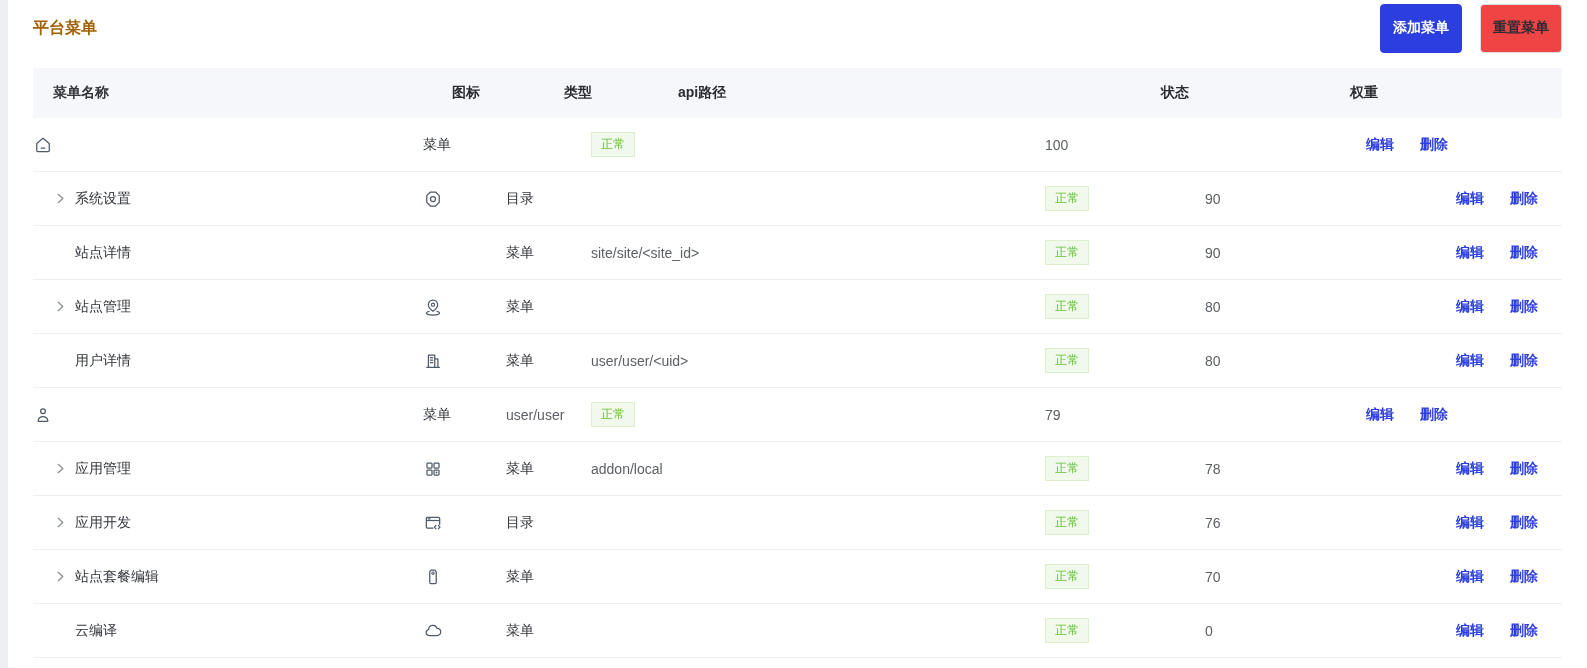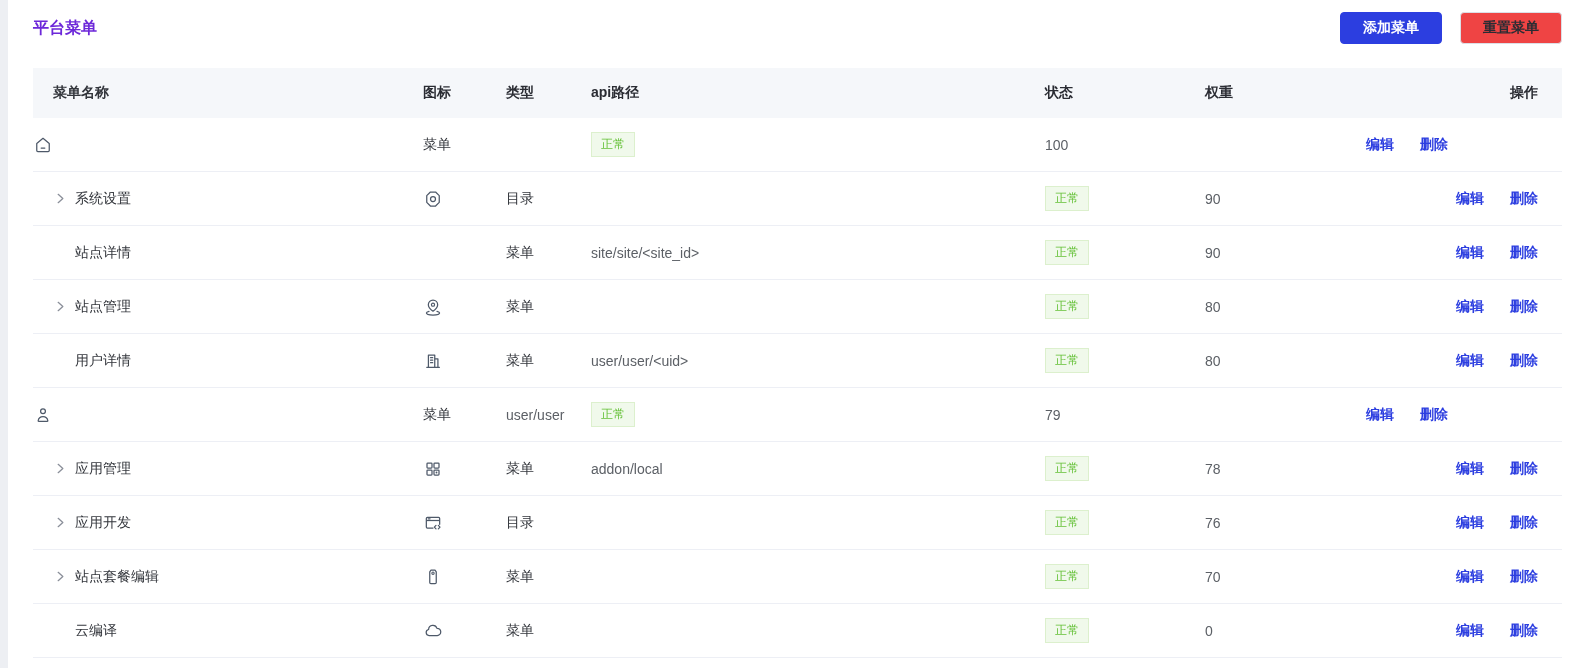--- a/index.html
+++ b/index.html
@@ -24,41 +24,41 @@
     margin-left:8px;
     width:1579px;height:668px;
     background:#ffffff;
     padding:0 25px;
   }
   
   .topbar{
     height:56px;
     display:flex;align-items:center;justify-content:space-between;
   }
-  .page-title{font-size:16px;font-weight:600;color:#6d28d9;}
+  .page-title{font-size:16px;font-weight:600;color:#a16207;}
   .btn{
-    height:32px;padding:0 22px;border-radius:4px;
+    height:49px;padding:0 12px;border-radius:4px;
     font-size:14px;font-weight:600;cursor:pointer;
     display:inline-flex;align-items:center;justify-content:center;
     font-family:inherit;
   }
   .btn-primary{background:var(--primary);color:#ffffff;border:1px solid var(--primary);}
   .btn-plain{background:#ef4444;color:#2a2c33;border:1px solid #dcdfe6;margin-left:14px;}
   
   .table{margin-top:12px;}
   .tr{
     display:grid;
     grid-template-columns:390px 83px 85px 454px 160px 243px 90px;
     align-items:center;
     padding-right:24px;
   }
   .thead{
     background:var(--header-bg);
     height:50px;
-    font-weight:600;color:#2a2c33;
+    font-weight:600;color:#2a2c33;gap:29px;
   }
   .row{height:54px;border-bottom:1px solid var(--row-border);}
   .cell-name{display:flex;align-items:center;padding-left:20px;color:var(--ink);}
   .arrow-slot{
     width:14px;height:14px;margin-right:8px;flex:0 0 14px;
     display:flex;align-items:center;justify-content:center;cursor:pointer;
   }
   .cell-type{color:var(--ink);}
   .cell-api{color:var(--ink-soft);}
   .cell-weight{color:var(--ink-soft);}

